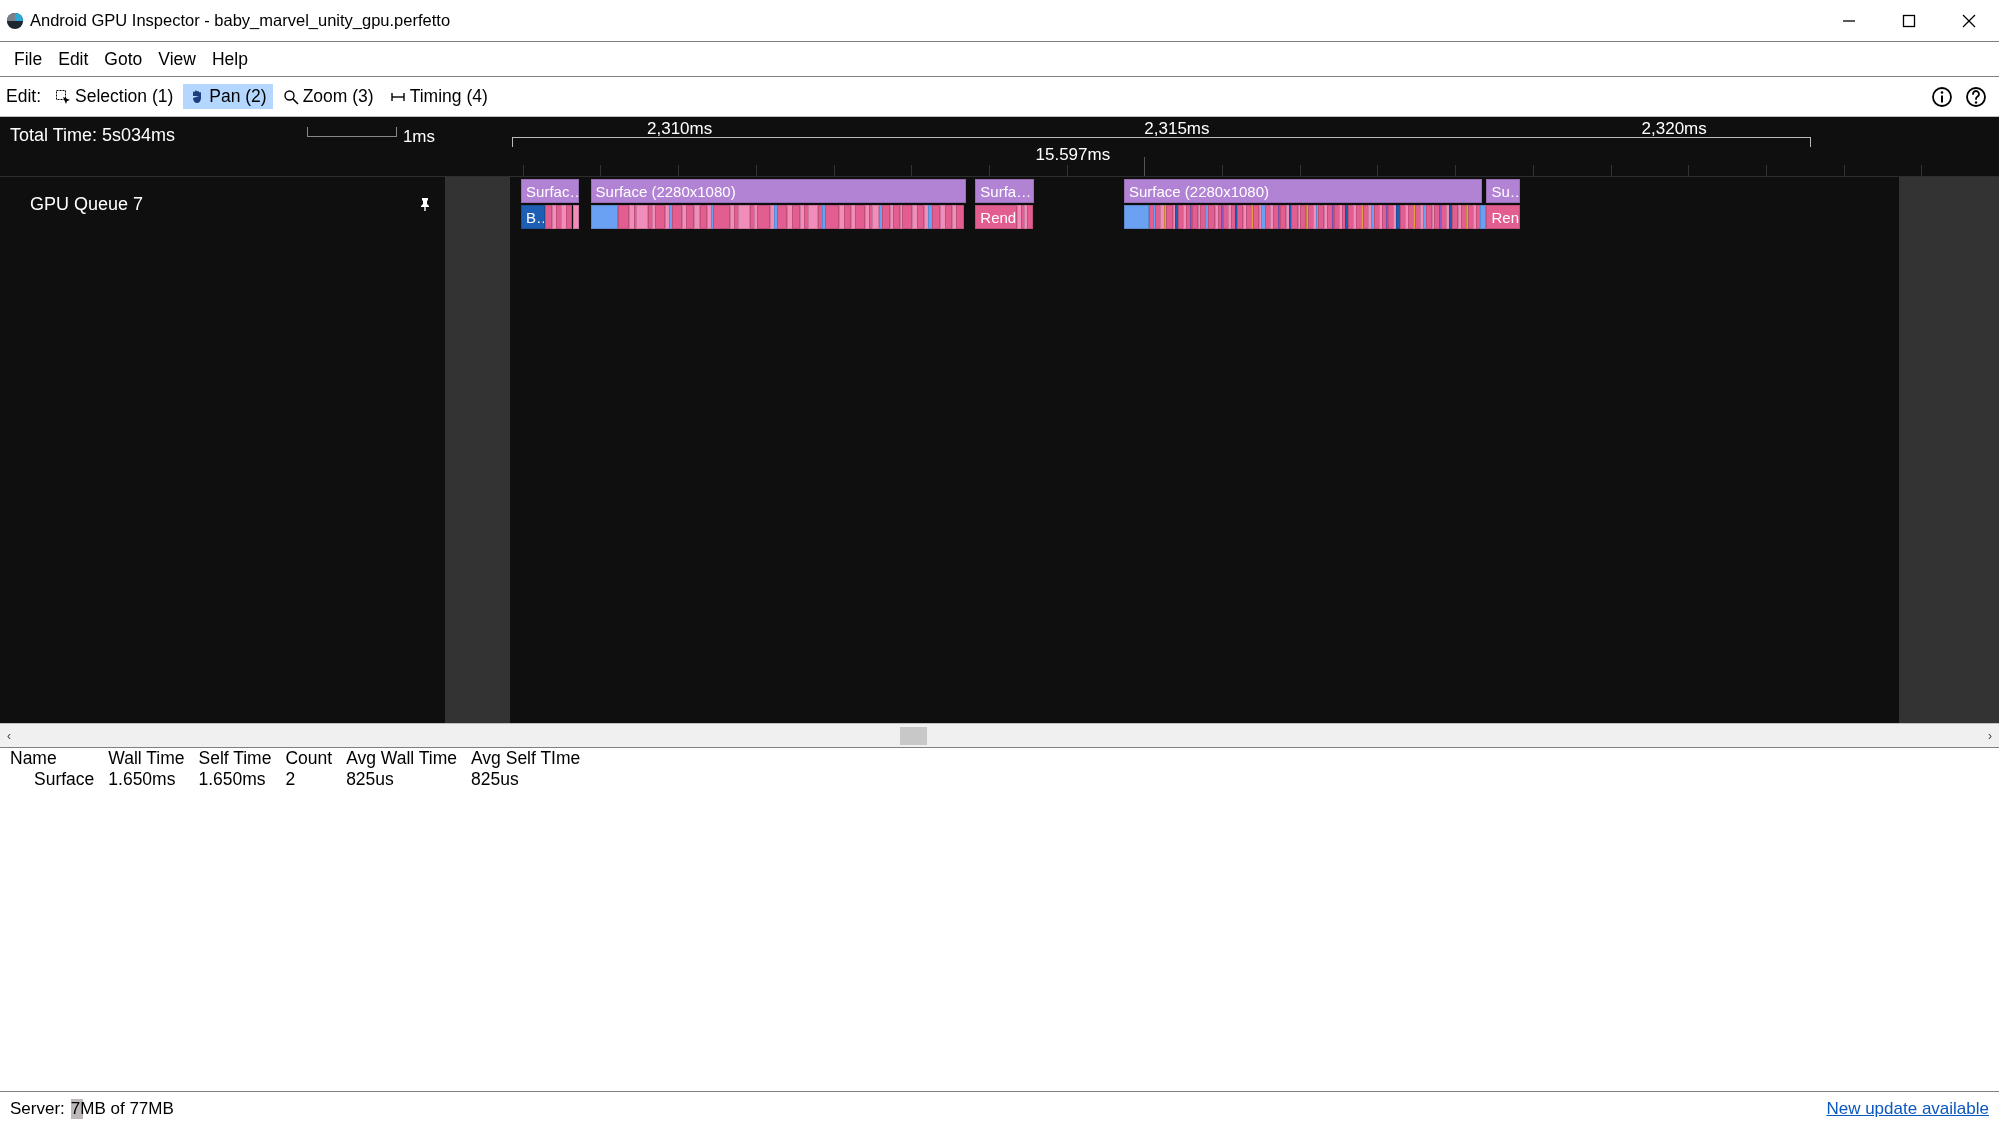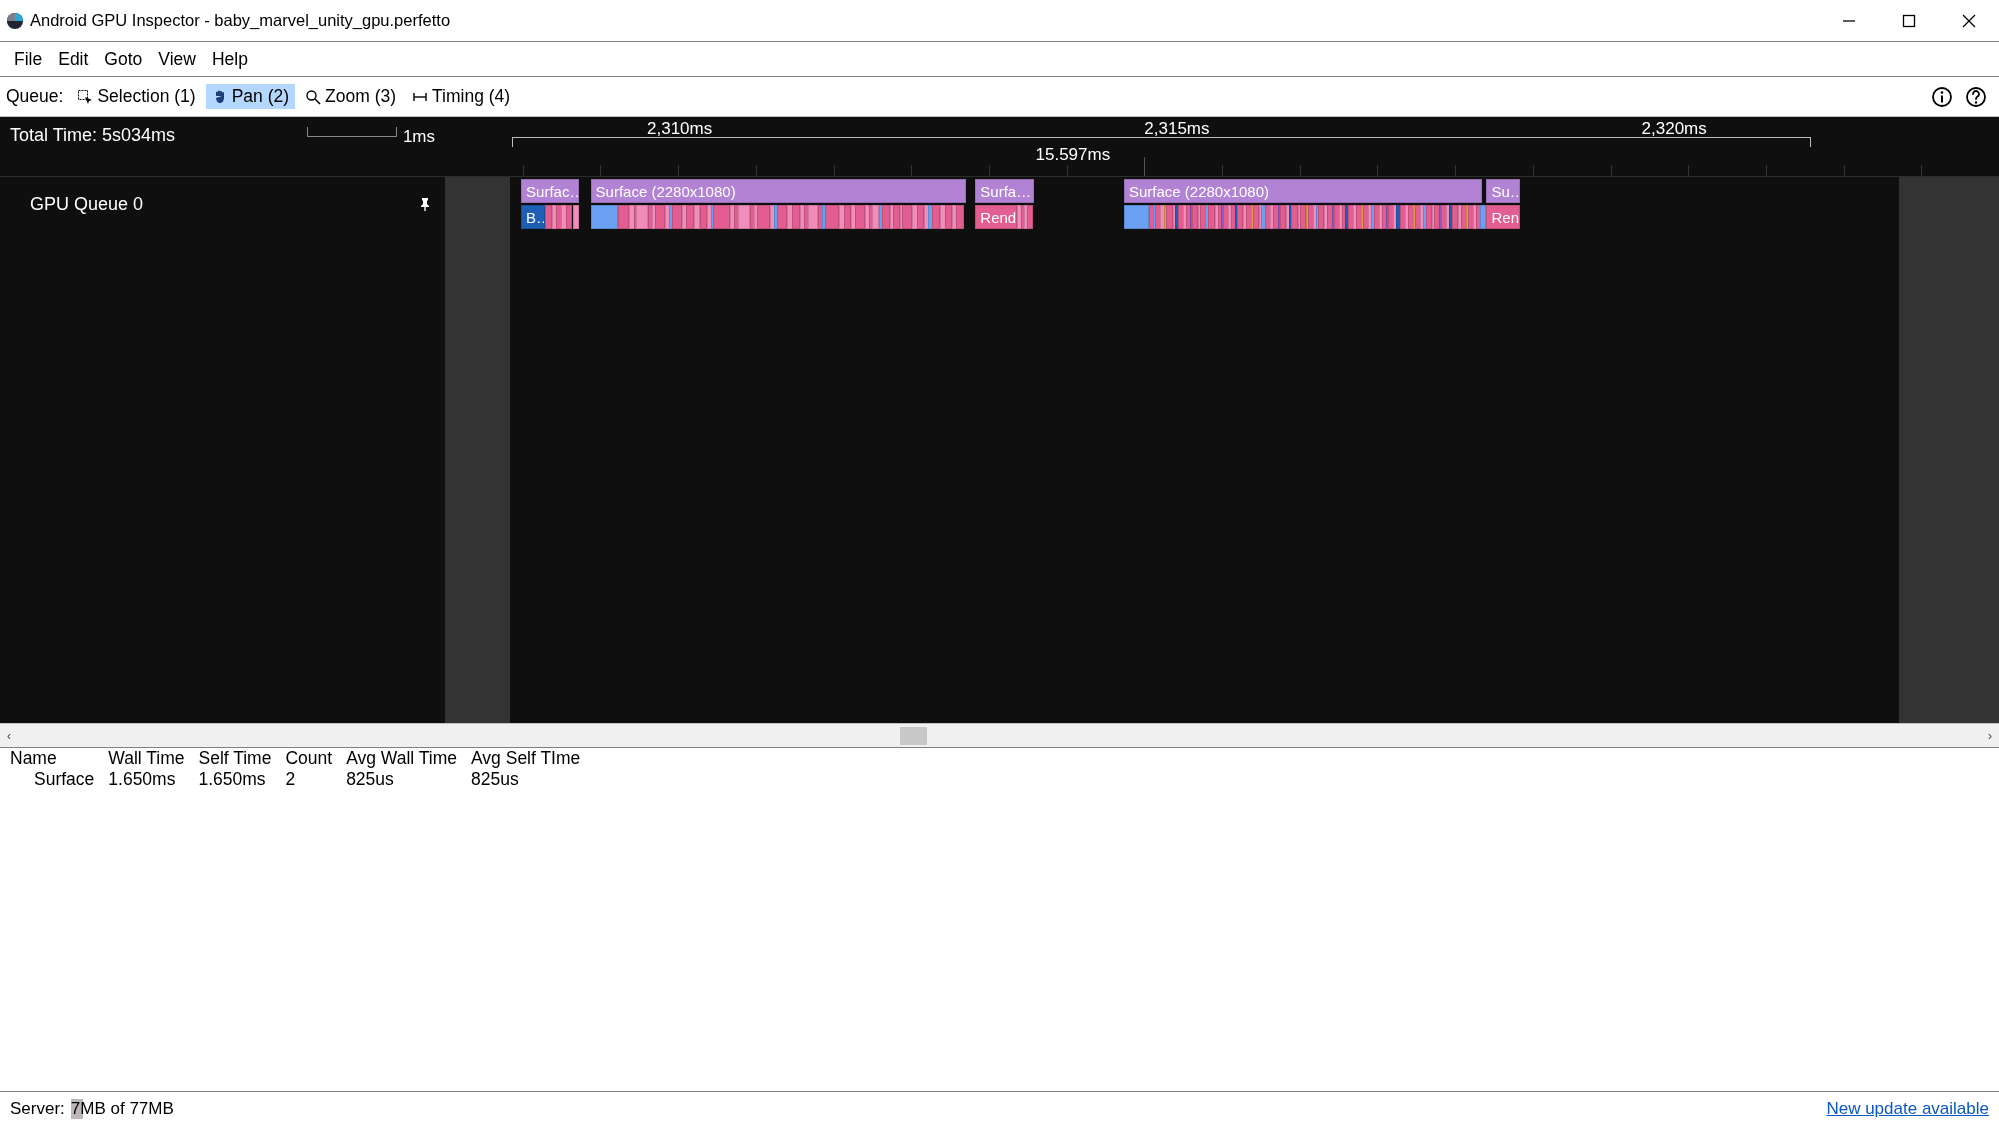--- a/index.html
+++ b/index.html
@@ -171,21 +171,21 @@
 
 <div class="menubar">
   <div class="item">File</div>
   <div class="item">Edit</div>
   <div class="item">Goto</div>
   <div class="item">View</div>
   <div class="item">Help</div>
 </div>
 
 <div class="toolbar">
-  <span class="mode-label">Queue:</span>
+  <span class="mode-label">Edit:</span>
 
   <div class="tool">
     <svg class="ico" viewBox="0 0 16 16">
       <rect x="1.5" y="1.5" width="9" height="9" stroke="#000" fill="none" stroke-dasharray="2 1"></rect>
       <path d="M8 8 L15 11 L12 12 L11 15 Z" fill="#000"></path>
     </svg>
     <span>Selection (1)</span>
   </div>
 
   <div class="tool active">
@@ -263,21 +263,21 @@
         <div class="minor" style="left: 75%;"></div>
         <div class="minor" style="left: 80%;"></div>
         <div class="minor" style="left: 85%;"></div>
         <div class="minor" style="left: 90%;"></div>
         <div class="minor" style="left: 95%;"></div>
       </div>
   </div>
   <div class="trace-body">
     <div class="left">
       <div class="row">
-        <span>GPU Queue 0</span>
+        <span>GPU Queue 7</span>
         <svg class="pin-icon" viewBox="0 0 16 16">
           <path d="M5 2 h6 v2 l-1 1 v3 l2 2 v1 H4 v-1 l2-2 V5 L5 4 Z" fill="#fff"></path>
           <rect x="7.3" y="11" width="1.4" height="4" fill="#fff"></rect>
         </svg>
       </div>
     </div>
     <div class="right" id="trackArea">
       <div class="leftscrub"></div>
       <div class="rightscrub"></div>
       <div class="track" id="track0">

